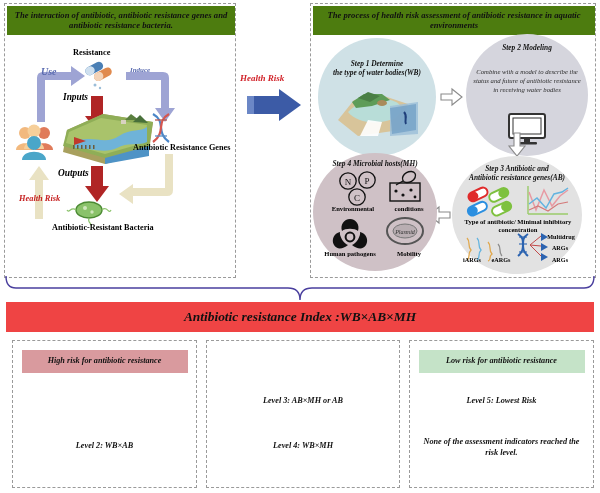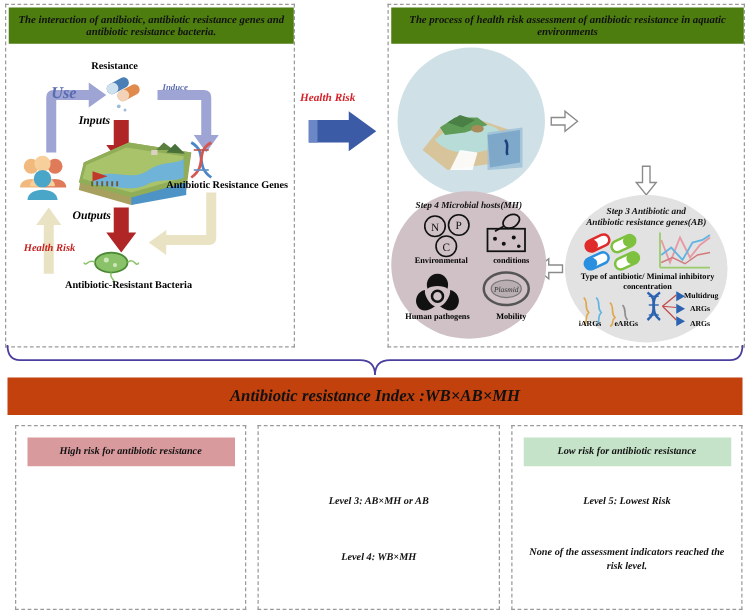--- a/index.html
+++ b/index.html
@@ -36,21 +36,21 @@
     font-size:8.6px;padding:4px 3px 5px;
   }
   #panel-right .panel-title{
     position:absolute;left:2px;top:2px;width:282px;
     font-size:8.6px;padding:4px 3px 5px;
   }
 
   
   .lbl{position:absolute;font-weight:bold;color:#000;white-space:nowrap;}
   #lbl-antibiotic{left:68px;top:44px;font-size:8.3px;}
-  #lbl-use{left:36px;top:62px;font-size:13px;font-style:italic;font-weight:bold;color:#5a6bb0;}
+  #lbl-use{left:36px;top:62px;font-size:10px;font-style:italic;font-weight:bold;color:#5a6bb0;}
   #lbl-induce{left:125px;top:62px;font-size:7px;font-style:italic;font-weight:bold;color:#5a6bb0;}
   #lbl-inputs{left:58px;top:88px;font-size:9.4px;font-style:italic;}
   #lbl-outputs{left:53px;top:164px;font-size:9.4px;font-style:italic;}
   #lbl-args{left:128px;top:139px;font-size:8.2px;}
   #lbl-arb{left:47px;top:219px;font-size:8.2px;}
   #lbl-healthrisk-left{left:14px;top:190px;font-size:8.4px;font-style:italic;color:#c62222;}
 
   
   .arw{position:absolute;}
   svg{display:block;overflow:visible;}
@@ -86,21 +86,21 @@
   .cap{position:absolute;text-align:center;font-weight:bold;font-size:6.6px;color:#000;line-height:1.15;}
   .cap-sm{font-size:6.2px;}
 
   
   .harrow{position:absolute;}
 
   
   #brace{position:absolute;left:0px;top:272px;}
   #index-bar{
     position:absolute;left:6px;top:302px;width:588px;height:30px;
-    background:#c2410c;display:flex;align-items:center;justify-content:center;
+    background:#ef4444;display:flex;align-items:center;justify-content:center;
     font-style:italic;font-weight:bold;font-size:13.4px;color:#111;
   }
 
   
   .col{
     position:absolute;top:340px;height:148px;
     border:1px dashed #9a9a9a;box-sizing:border-box;background:#fff;
   }
   #col-1{left:12px;width:185px;}
   #col-2{left:206px;width:194px;}
@@ -219,37 +219,51 @@
   <svg id="bigarrow" width="56" height="34">
     <path d="M0,8 L32,8 L32,1 L54,17 L32,33 L32,26 L0,26 Z" fill="#3c5ba6"></path>
     <path d="M0,8 L7,8 L7,26 L0,26 Z" fill="#6b87c6"></path>
   </svg>
 
   <div class="panel" id="panel-right">
     <div class="panel-title">The process of health risk assessment of antibiotic resistance in aquatic environments</div>
   </div>
 
   <div class="circ" id="circ1">
+    <div class="step-title">
+      <span>Step 1 Determine</span><br>
+      <span>the type of water bodies(WB)</span>
+    </div>
     <svg style="position:absolute;left:20px;top:52px;" width="80" height="48">
       <polygon points="0,30 16,10 46,6 70,14 62,40 20,46" fill="#d8c49a"></polygon>
       <path d="M10,22 C24,8 44,6 58,12 C66,16 64,26 52,30 C36,35 18,32 10,22 Z" fill="#b8ddd8"></path>
       <polygon points="14,12 26,4 44,4 52,10 34,16 18,18" fill="#5e9c58"></polygon>
       <polygon points="20,8 30,2 42,6 32,12" fill="#4a7f45"></polygon>
       <ellipse cx="44" cy="13" rx="5" ry="3" fill="#a98b5a"></ellipse>
       <polygon points="52,16 80,12 80,44 52,46" fill="#9dc0d8" opacity="0.85"></polygon>
       <polygon points="52,18 78,14 78,40 54,44" fill="#6d9dc4" opacity="0.7"></polygon>
       <path d="M30,30 L44,32 L40,46 L22,46 Z" fill="#ffffff" opacity="0.9"></path>
       <path d="M66,22 C70,26 66,30 68,34" stroke="#1f3f7a" stroke-width="2" fill="none"></path>
     </svg>
   </div>
 
   <svg class="harrow" style="left:440px;top:88px;" width="24" height="18">
     <path d="M1,6 L12,6 L12,1 L22,9 L12,17 L12,12 L1,12 Z" fill="#fff" stroke="#8a8a8a" stroke-width="1.1"></path>
   </svg>
 
+  <div class="circ" id="circ2">
+    <div class="step-title">Step 2 Modeling</div>
+    <div class="step-body">Combine with a model to describe the status and future of antibiotic resistance in receiving water bodies</div>
+    <svg style="position:absolute;left:41px;top:78px;" width="40" height="34">
+      <rect x="2" y="2" width="36" height="24" rx="2" fill="#fff" stroke="#333" stroke-width="2"></rect>
+      <rect x="6" y="6" width="28" height="16" fill="#fff" stroke="#333" stroke-width="1"></rect>
+      <rect x="17" y="26" width="6" height="4" fill="#333"></rect>
+      <rect x="10" y="30" width="20" height="2.5" rx="1" fill="#333"></rect>
+    </svg>
+  </div>
 
   <svg class="harrow" style="left:508px;top:132px;" width="18" height="26">
     <path d="M6,1 L12,1 L12,14 L17,14 L9,24 L1,14 L6,14 Z" fill="#fff" stroke="#8a8a8a" stroke-width="1.1"></path>
   </svg>
 
   <div class="circ" id="circ3">
     <div class="step-title">
       <span>Step 3 Antibiotic and</span><br>
       <span>Antibiotic resistance genes(AB)</span>
     </div>
@@ -356,20 +370,21 @@
   </div>
 
   <svg id="brace" width="600" height="34">
     <path d="M6,4 Q6,16 16,16 L288,16 Q300,16 300,28 Q300,16 312,16 L584,16 Q594,16 594,4" fill="none" stroke="#4a3f9e" stroke-width="1.4"></path>
   </svg>
 
   <div id="index-bar">Antibiotic resistance Index :WB×AB×MH</div>
 
   <div class="col" id="col-1">
     <div class="risk-box">High risk for antibiotic resistance</div>
+    <div class="lvl lvl-b">Level 2: WB×AB</div>
   </div>
 
   <div class="col" id="col-2">
     <div class="lvl lvl-a">Level 3: AB×MH or AB</div>
     <div class="lvl lvl-b">Level 4: WB×MH</div>
   </div>
 
   <div class="col" id="col-3">
     <div class="risk-box">Low risk for antibiotic resistance</div>
     <div class="lvl lvl-a">Level 5: Lowest Risk</div>

